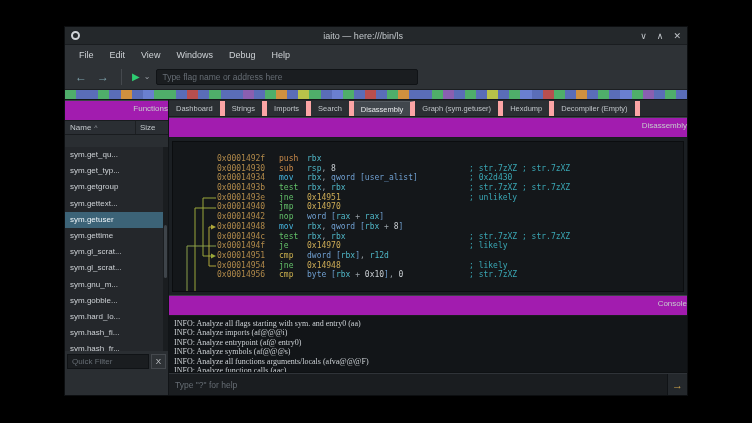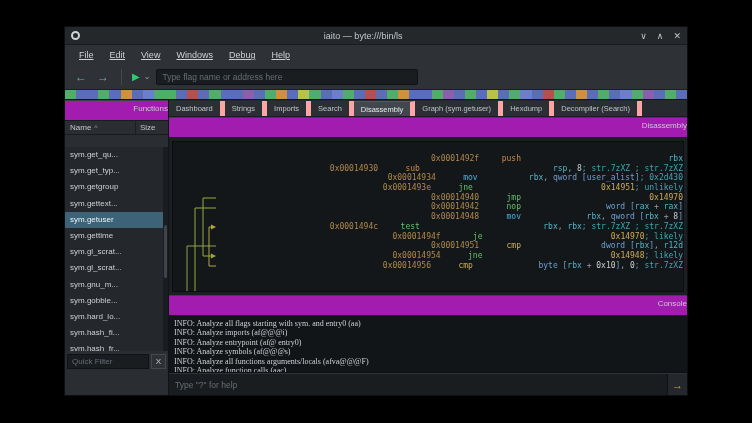--- a/index.html
+++ b/index.html
@@ -12,21 +12,21 @@
   
   .titlebar { height:18px; background:#24282b; display:flex; align-items:center; padding:0 6px;
               border-bottom:1px solid #1a1d20; flex:0 0 auto; }
   .app-icon { width:9px; height:9px; border:2px solid #cfd3d7; border-radius:50%; margin-right:6px; }
   .win-title { flex:1; text-align:center; font-size:9px; color:#c2c7cb; white-space:nowrap; overflow:hidden; }
   .win-controls { display:flex; gap:10px; color:#c0c4c8; font-size:9px; }
   .win-btn { cursor:default; line-height:14px; }
 
   
   .menubar { height:20px; background:#2e3236; display:flex; align-items:center; padding-left:6px;
-             font-size:9px; color:#ced2d6; flex:0 0 auto;text-decoration:underline; }
+             font-size:9px; color:#ced2d6; flex:0 0 auto; }
   .menu-item { padding:0 8px; line-height:20px; }
 
   
   .toolbar { height:25px; background:#2e3236; border-bottom:1px solid #1c1f22; display:flex;
              align-items:center; padding:0 8px; gap:6px; flex:0 0 auto; }
   .nav-arrow { font-size:12px; color:#7fa3ad; line-height:1; padding:0 2px; }
   .tb-sep { width:1px; height:16px; background:#45494e; margin:0 4px; }
   .play-btn { color:#2ecc71; font-size:10px; line-height:1; }
   .play-caret { color:#9aa0a6; font-size:8px; line-height:1; margin-left:-2px; }
   .addr-input { width:262px; height:16px; background:#1a1d20; border:1px solid #101316; border-radius:2px;
@@ -68,21 +68,21 @@
   .tabbar { height:17px; background:#26292d; display:flex; align-items:flex-end; border-bottom:1px solid #191c1f;
             flex:0 0 auto; }
   .tab { font-size:7.5px; color:#bfc4c8; padding:0 7px; line-height:15px; height:15px;
          border-right:5px solid #fca5a5; background:#2b2f33; white-space:nowrap; }
   .tab.active { background:#41474d; color:#e8eaec; border-top:1px solid #53595f; }
 
   .disasm-view { flex:1; background:#1b1f23; min-height:0; padding:3px; display:flex; }
   .disasm-inner { flex:1; background:#14171a; border:1px solid #0b0d0f; position:relative; overflow:hidden; }
   .jump-svg { position:absolute; left:0; top:0; }
   .listing { margin-left:44px; padding-top:12px; font-family:"DejaVu Sans Mono", monospace; font-size:8px; }
-  .d-line { height:9.7px; line-height:9.7px; white-space:pre;text-align:right; }
+  .d-line { height:9.7px; line-height:9.7px; white-space:pre; }
   .d-addr { color:#b0894a; display:inline-block; width:48px; margin-right:14px; }
   .d-mn  { display:inline-block; width:28px; }
   .mo { color:#c98a4a; } .mc { color:#45b3dc; } .mg { color:#63c069; } .my { color:#ccb04e; }
   .d-ops { display:inline-block; min-width:162px; }
   .tk-r { color:#4fb6c6; } .tk-n { color:#c9ced2; } .tk-k { color:#6f9fd0; }
   .tk-p { color:#98a0a6; } .tk-t { color:#ccab56; }
   .d-cmt { color:#3aa7b5; }
 
   .console-out { height:57px; background:#121518; padding:3px 5px 0 5px; overflow:hidden; flex:0 0 auto;
                  border-bottom:1px solid #0e1113; }
@@ -97,21 +97,21 @@
                font-size:11px; display:flex; align-items:center; justify-content:center; }
 </style>
 </head>
 <body>
 
 <div class="canvas">
   <div class="window">
 
     <div class="titlebar">
       <div class="app-icon"></div>
-      <div class="win-title">iaito — byte:///bin/ls</div>
+      <div class="win-title">iaito — here:///bin/ls</div>
       <div class="win-controls">
         <span class="win-btn">∨</span>
         <span class="win-btn">∧</span>
         <span class="win-btn">✕</span>
       </div>
     </div>
 
     <div class="menubar">
         <div class="menu-item">File</div>
         <div class="menu-item">Edit</div>
@@ -226,39 +226,40 @@
 
       <div class="right">
         <div class="tabbar">
             <div class="tab">Dashboard</div>
             <div class="tab">Strings</div>
             <div class="tab">Imports</div>
             <div class="tab">Search</div>
             <div class="tab active">Disassembly</div>
             <div class="tab">Graph (sym.getuser)</div>
             <div class="tab">Hexdump</div>
-            <div class="tab">Decompiler (Search)</div>
+            <div class="tab">Decompiler (Empty)</div>
           </div>
 
         <div class="panel-header">Disassembly</div>
 
         <div class="disasm-view">
           <div class="disasm-inner">
             <svg class="jump-svg" width="44" height="160" viewBox="0 0 44 160">
               <path d="M43 56 H30 V114 H38" stroke="#9aa83a" fill="none" stroke-width="1"></path>
               <polygon points="43,114 38,111.5 38,116.5" fill="#9aa83a"></polygon>
               <path d="M43 66 H22 V160" stroke="#9aa83a" fill="none" stroke-width="1"></path>
               <path d="M43 104 H14 V160" stroke="#8aa04a" fill="none" stroke-width="1"></path>
               <path d="M43 124 H36 V85 H38" stroke="#b0a83a" fill="none" stroke-width="1"></path>
               <polygon points="43,85 38,82.5 38,87.5" fill="#b0a83a"></polygon>
             </svg>
             <div class="listing">
                 <div class="d-line"><span class="d-addr">0x0001492f</span><span class="d-mn mo">push</span><span class="d-ops"><span class="tk-r">rbx</span></span></div>
                 <div class="d-line"><span class="d-addr">0x00014930</span><span class="d-mn mo">sub</span><span class="d-ops"><span class="tk-r">rsp</span><span class="tk-p">, </span><span class="tk-n">8</span></span><span class="d-cmt">; str.7zXZ ; str.7zXZ</span></div>
                 <div class="d-line"><span class="d-addr">0x00014934</span><span class="d-mn mc">mov</span><span class="d-ops"><span class="tk-r">rbx</span><span class="tk-p">, </span><span class="tk-k">qword </span><span class="tk-k">[</span><span class="tk-k">user_alist</span><span class="tk-k">]</span></span><span class="d-cmt">; 0x2d430</span></div>
+                <div class="d-line"><span class="d-addr">0x0001493b</span><span class="d-mn mg">test</span><span class="d-ops"><span class="tk-r">rbx</span><span class="tk-p">, </span><span class="tk-r">rbx</span></span><span class="d-cmt">; str.7zXZ ; str.7zXZ</span></div>
                 <div class="d-line"><span class="d-addr">0x0001493e</span><span class="d-mn mg">jne</span><span class="d-ops"><span class="tk-t">0x14951</span></span><span class="d-cmt">; unlikely</span></div>
                 <div class="d-line"><span class="d-addr">0x00014940</span><span class="d-mn mg">jmp</span><span class="d-ops"><span class="tk-t">0x14970</span></span></div>
                 <div class="d-line"><span class="d-addr">0x00014942</span><span class="d-mn mg">nop</span><span class="d-ops"><span class="tk-k">word </span><span class="tk-k">[</span><span class="tk-r">rax</span><span class="tk-p"> + </span><span class="tk-r">rax</span><span class="tk-k">]</span></span></div>
                 <div class="d-line"><span class="d-addr">0x00014948</span><span class="d-mn mc">mov</span><span class="d-ops"><span class="tk-r">rbx</span><span class="tk-p">, </span><span class="tk-k">qword </span><span class="tk-k">[</span><span class="tk-r">rbx</span><span class="tk-p"> + </span><span class="tk-n">8</span><span class="tk-k">]</span></span></div>
                 <div class="d-line"><span class="d-addr">0x0001494c</span><span class="d-mn mg">test</span><span class="d-ops"><span class="tk-r">rbx</span><span class="tk-p">, </span><span class="tk-r">rbx</span></span><span class="d-cmt">; str.7zXZ ; str.7zXZ</span></div>
                 <div class="d-line"><span class="d-addr">0x0001494f</span><span class="d-mn mg">je</span><span class="d-ops"><span class="tk-t">0x14970</span></span><span class="d-cmt">; likely</span></div>
                 <div class="d-line"><span class="d-addr">0x00014951</span><span class="d-mn my">cmp</span><span class="d-ops"><span class="tk-k">dword </span><span class="tk-k">[</span><span class="tk-r">rbx</span><span class="tk-k">]</span><span class="tk-p">, </span><span class="tk-r">r12d</span></span></div>
                 <div class="d-line"><span class="d-addr">0x00014954</span><span class="d-mn mg">jne</span><span class="d-ops"><span class="tk-t">0x14948</span></span><span class="d-cmt">; likely</span></div>
                 <div class="d-line"><span class="d-addr">0x00014956</span><span class="d-mn my">cmp</span><span class="d-ops"><span class="tk-k">byte </span><span class="tk-k">[</span><span class="tk-r">rbx</span><span class="tk-p"> + </span><span class="tk-n">0x10</span><span class="tk-k">]</span><span class="tk-p">, </span><span class="tk-n">0</span></span><span class="d-cmt">; str.7zXZ</span></div>
               </div>

